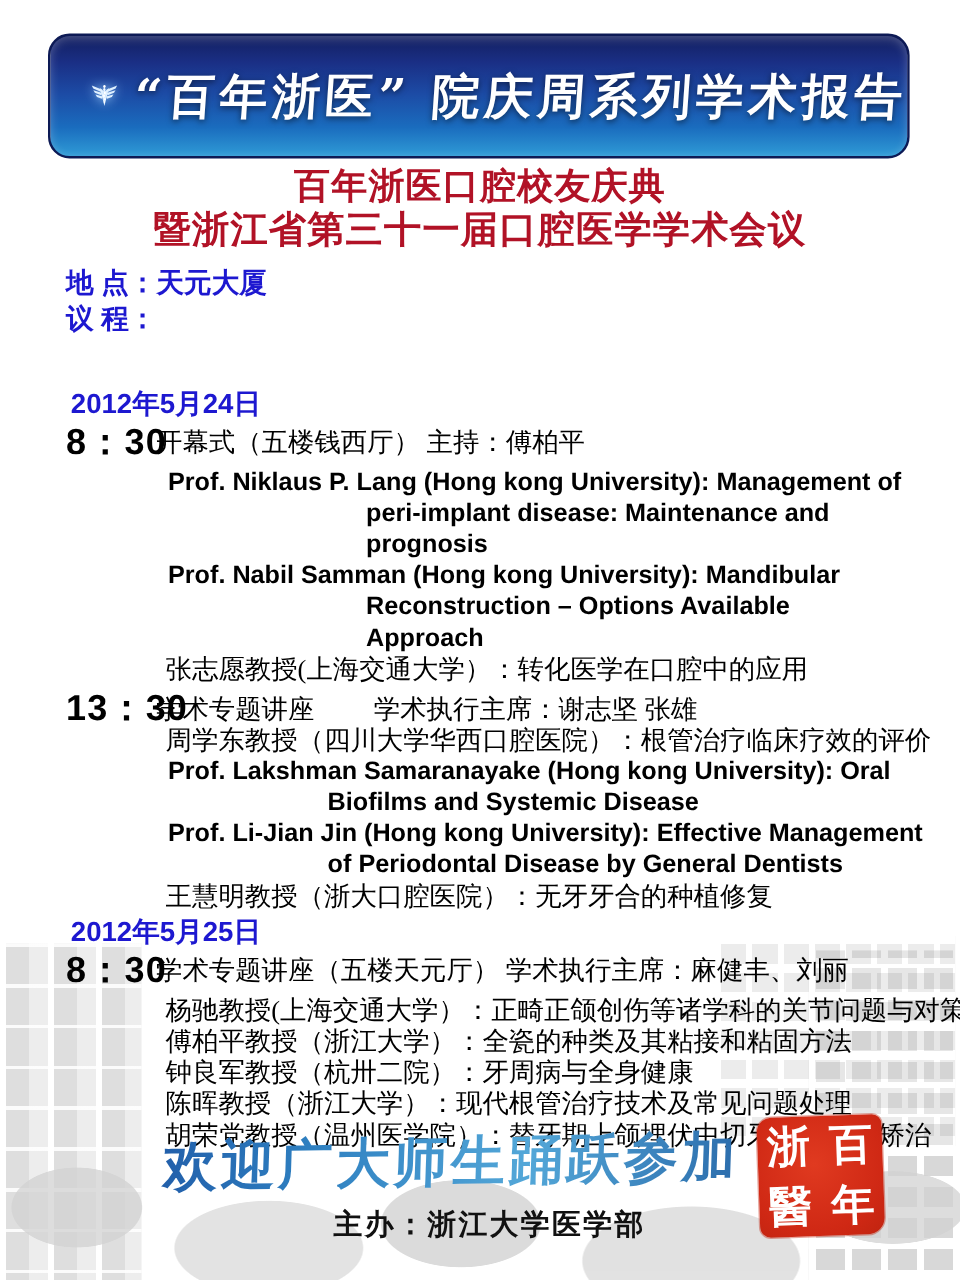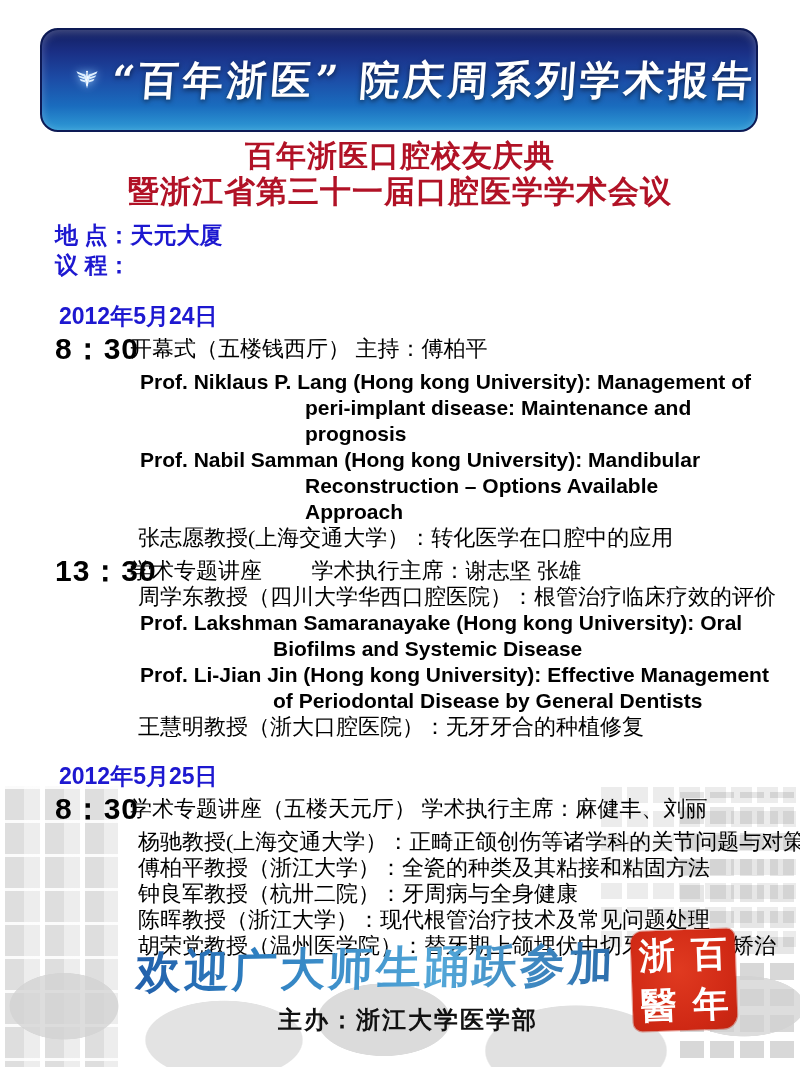--- a/index.html
+++ b/index.html
@@ -59,21 +59,21 @@
   }
   .main-title .t1{font-size:30px;letter-spacing:1px;}
   .main-title .t2{font-size:31px;letter-spacing:1px;}
   
   .info{
     position:absolute;z-index:2;left:55px;top:220px;
     color:#1d18d0;font-weight:bold;font-size:23px;line-height:30px;white-space:nowrap;
   }
   
   .day{position:absolute;z-index:2;left:55px;right:0;}
-  .day-0{top:300px;}
+  .day-0{top:320px;}
   .day-1{top:760px;}
   .day-date{
     color:#1d18d0;font-weight:bold;font-size:23px;height:36px;line-height:32px;
     padding-left:4px;white-space:nowrap;
   }
   .row{display:flex;line-height:26px;white-space:nowrap;}
   .row .time{
     flex:none;width:75px;font-weight:800;font-size:30px;letter-spacing:1px;
     font-family:"Liberation Sans",sans-serif;
   }

